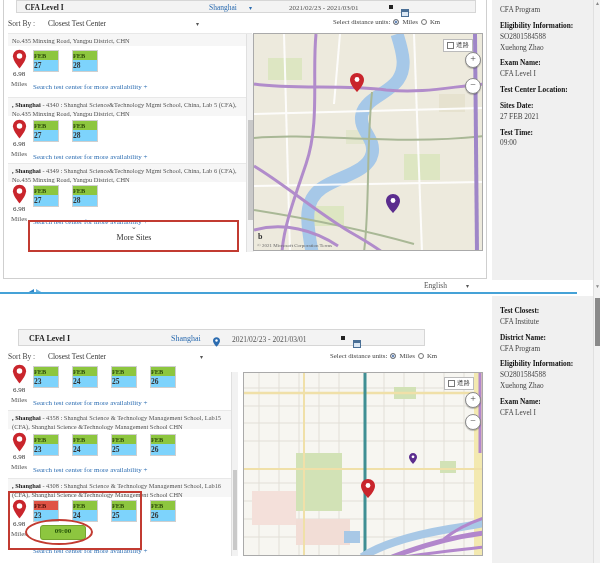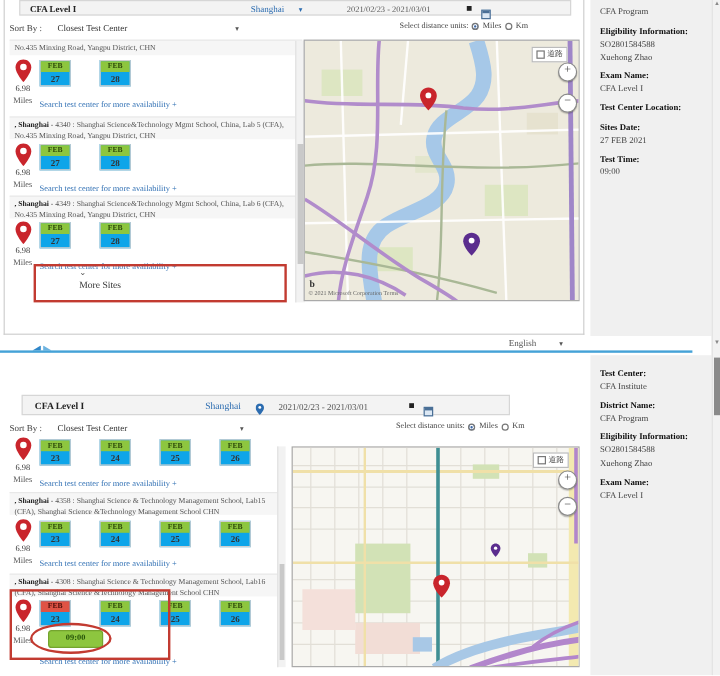--- a/index.html
+++ b/index.html
@@ -17,21 +17,21 @@
   
   .sort-lbl{font-size:7.5px;color:#444;}
   .sort-val{font-size:7.5px;color:#333;}
   .caret{font-size:6px;color:#555;}
   .units{font-size:6.8px;color:#444;display:flex;align-items:center;gap:3px;}
   .radio{display:inline-block;width:6px;height:6px;border:1px solid #777;border-radius:50%;background:#fff;box-sizing:border-box;}
   .radio.on{background:#3b66a5;box-shadow:inset 0 0 0 1px #fff;}
   
   .hdr{background:#f6f6f6;border-top:1px solid #e8e8e8;color:#555;font-size:6.4px;line-height:1.45;padding:2px 4px;box-sizing:border-box;}
   .hdr b{color:#1a1a1a;}
-  .badge{display:inline-block;width:24px;margin-right:20px;text-align:center;border:1px solid #cfcfcf;background:#0ea5e9;vertical-align:top;}
+  .badge{display:inline-block;width:24px;margin-right:9px;border:1px solid #cfcfcf;background:#7dd3fc;vertical-align:top;}
   .badge .m{display:block;background:#8dc63f;color:#2d4a0a;font-size:6.3px;font-weight:bold;padding:1px 0;}
   .badge.red .m{background:#df5345;color:#4d0f0a;}
   .badge .d{display:block;font-size:7.5px;font-weight:bold;color:#333;padding:1px 0;}
   .dist{font-size:7px;color:#333;width:22px;text-align:center;}
   .miles{font-size:7px;color:#555;width:26px;text-align:center;}
   .link{font-size:7px;color:#2f6fb3;}
   .pill{background:#8dc63f;border:1px solid #74a42f;border-radius:3px;color:#245208;
         font-size:7px;font-weight:bold;text-align:center;line-height:11px;}
   
   .ann{border:2px solid #c23b31;box-sizing:border-box;z-index:6;pointer-events:none;}
@@ -131,21 +131,21 @@
       </svg>
   </div>
   <div class="abs" style="left:33px;top:185px;">
     <span class="badge"><span class="m">FEB</span><span class="d">27</span></span>
     <span class="badge"><span class="m">FEB</span><span class="d">28</span></span>
   </div>
   <div class="abs dist" style="left:8px;top:205px;">6.98</div>
   <div class="abs miles" style="left:6px;top:215px;">Miles</div>
   <div class="abs link" style="left:33px;top:218px;">Search test center for more availability +</div>
 
-  <div class="abs" style="left:30px;top:223px;width:208px;text-align:left;margin-left:36px;">
+  <div class="abs" style="left:30px;top:223px;width:208px;text-align:center;">
     <div class="caret" style="font-size:7px;">⌄</div>
     <div style="font-size:8px;color:#333;margin-top:2px;">More Sites</div>
   </div>
   <div class="abs ann" style="left:28px;top:220px;width:211px;height:32px;"></div>
 
   <div class="abs sb-track" style="left:246px;top:34px;width:7px;height:218px;">
     <div class="sb-thumb" style="position:absolute;left:1px;top:86px;width:5px;height:100px;"></div>
   </div>
 
   <div class="abs map" style="left:253px;top:33px;width:230px;height:218px;">
@@ -365,21 +365,21 @@
     </svg>
   </div>
   <div class="abs layers" style="left:444px;top:377px;">
     <span class="cb"></span>
     <span>道路</span>
   </div>
   <div class="abs zoombtn" style="left:465px;top:392px;">+</div>
   <div class="abs zoombtn" style="left:465px;top:414px;">−</div>
 
   <div class="abs side" style="left:492px;top:296px;width:101px;height:267px;padding-top:10px;">
-    <div class="lbl" style="margin-top:0;">Test Center:</div>
+    <div class="lbl" style="margin-top:0;">Test Closest:</div>
     <div class="val">CFA Institute</div>
     <div class="lbl">District Name:</div>
     <div class="val">CFA Program</div>
     <div class="lbl">Eligibility Information:</div>
     <div class="val">SO2801584588</div>
     <div class="val">Xuehong Zhao</div>
     <div class="lbl">Exam Name:</div>
     <div class="val">CFA Level I</div>
   </div>
 

